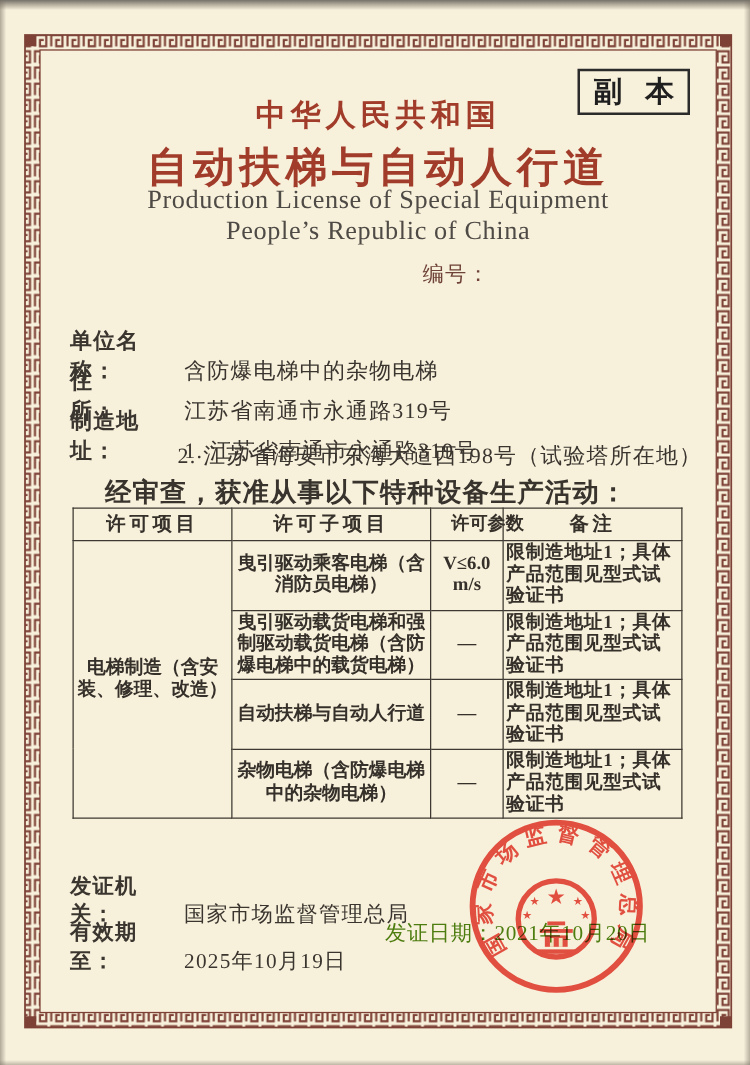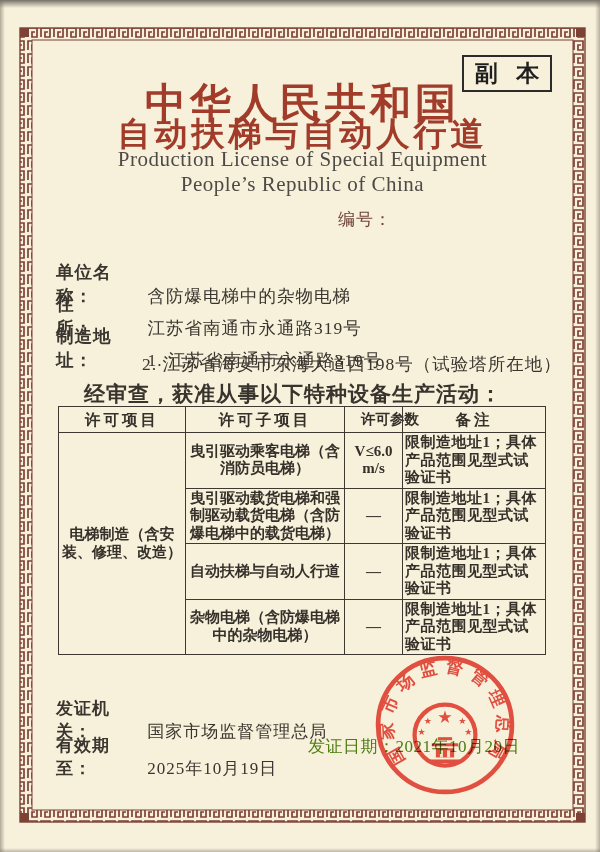--- a/index.html
+++ b/index.html
@@ -25,21 +25,21 @@
     position:absolute;left:462px;top:55px;width:86px;height:33px;
     border:2.5px solid #2b2b2b;display:flex;align-items:center;justify-content:center;
     font-family:"Liberation Sans","DejaVu Sans",sans-serif;
     font-size:23px;font-weight:700;color:#1f1f1f;letter-spacing:6px;text-indent:6px;
     background:rgba(247,240,219,.6);
   }
 
   .title-cn{position:absolute;left:20px;right:15px;text-align:center;
     font-family:"Liberation Sans","DejaVu Sans",sans-serif;
     font-weight:900;color:#a23c2a;letter-spacing:4px;}
-  .title-cn.l1{top:76px;font-size:41px;}
+  .title-cn.l1{top:76px;font-size:24px;}
   .title-cn.l2{top:112px;font-size:33px;}
   .title-en{position:absolute;left:20px;right:15px;text-align:center;
     color:#4e4a45;font-size:21px;letter-spacing:.5px;}
   .title-en.l1{top:147px;}
   .title-en.l2{top:172px;}
 
   .serial{position:absolute;left:338px;top:208px;font-size:17px;color:#6e4236;
     display:flex;gap:12px;letter-spacing:1px;}
 
   .field-row{position:absolute;left:56px;right:30px;font-size:17.5px;letter-spacing:1px;color:#3a352f;}

